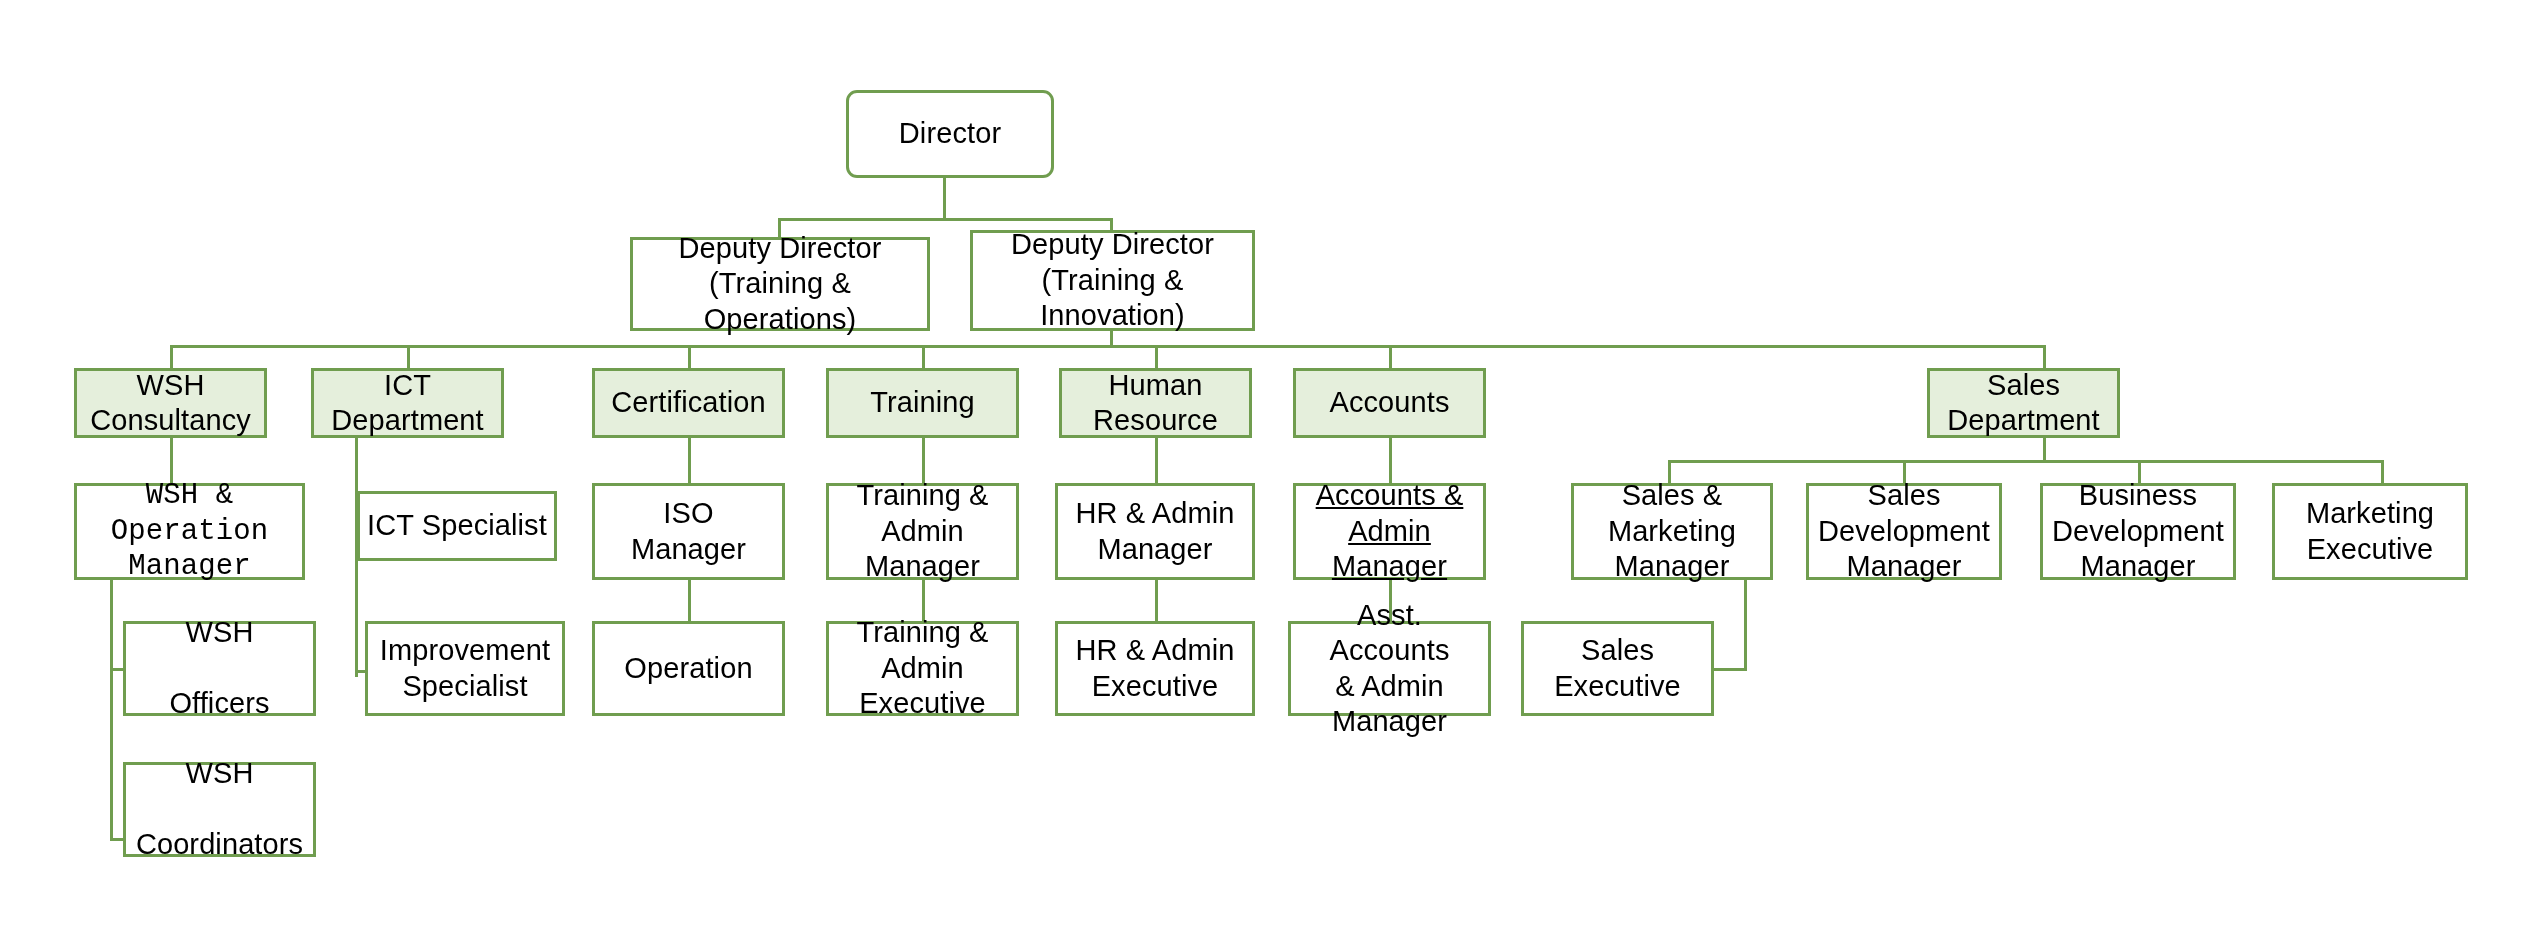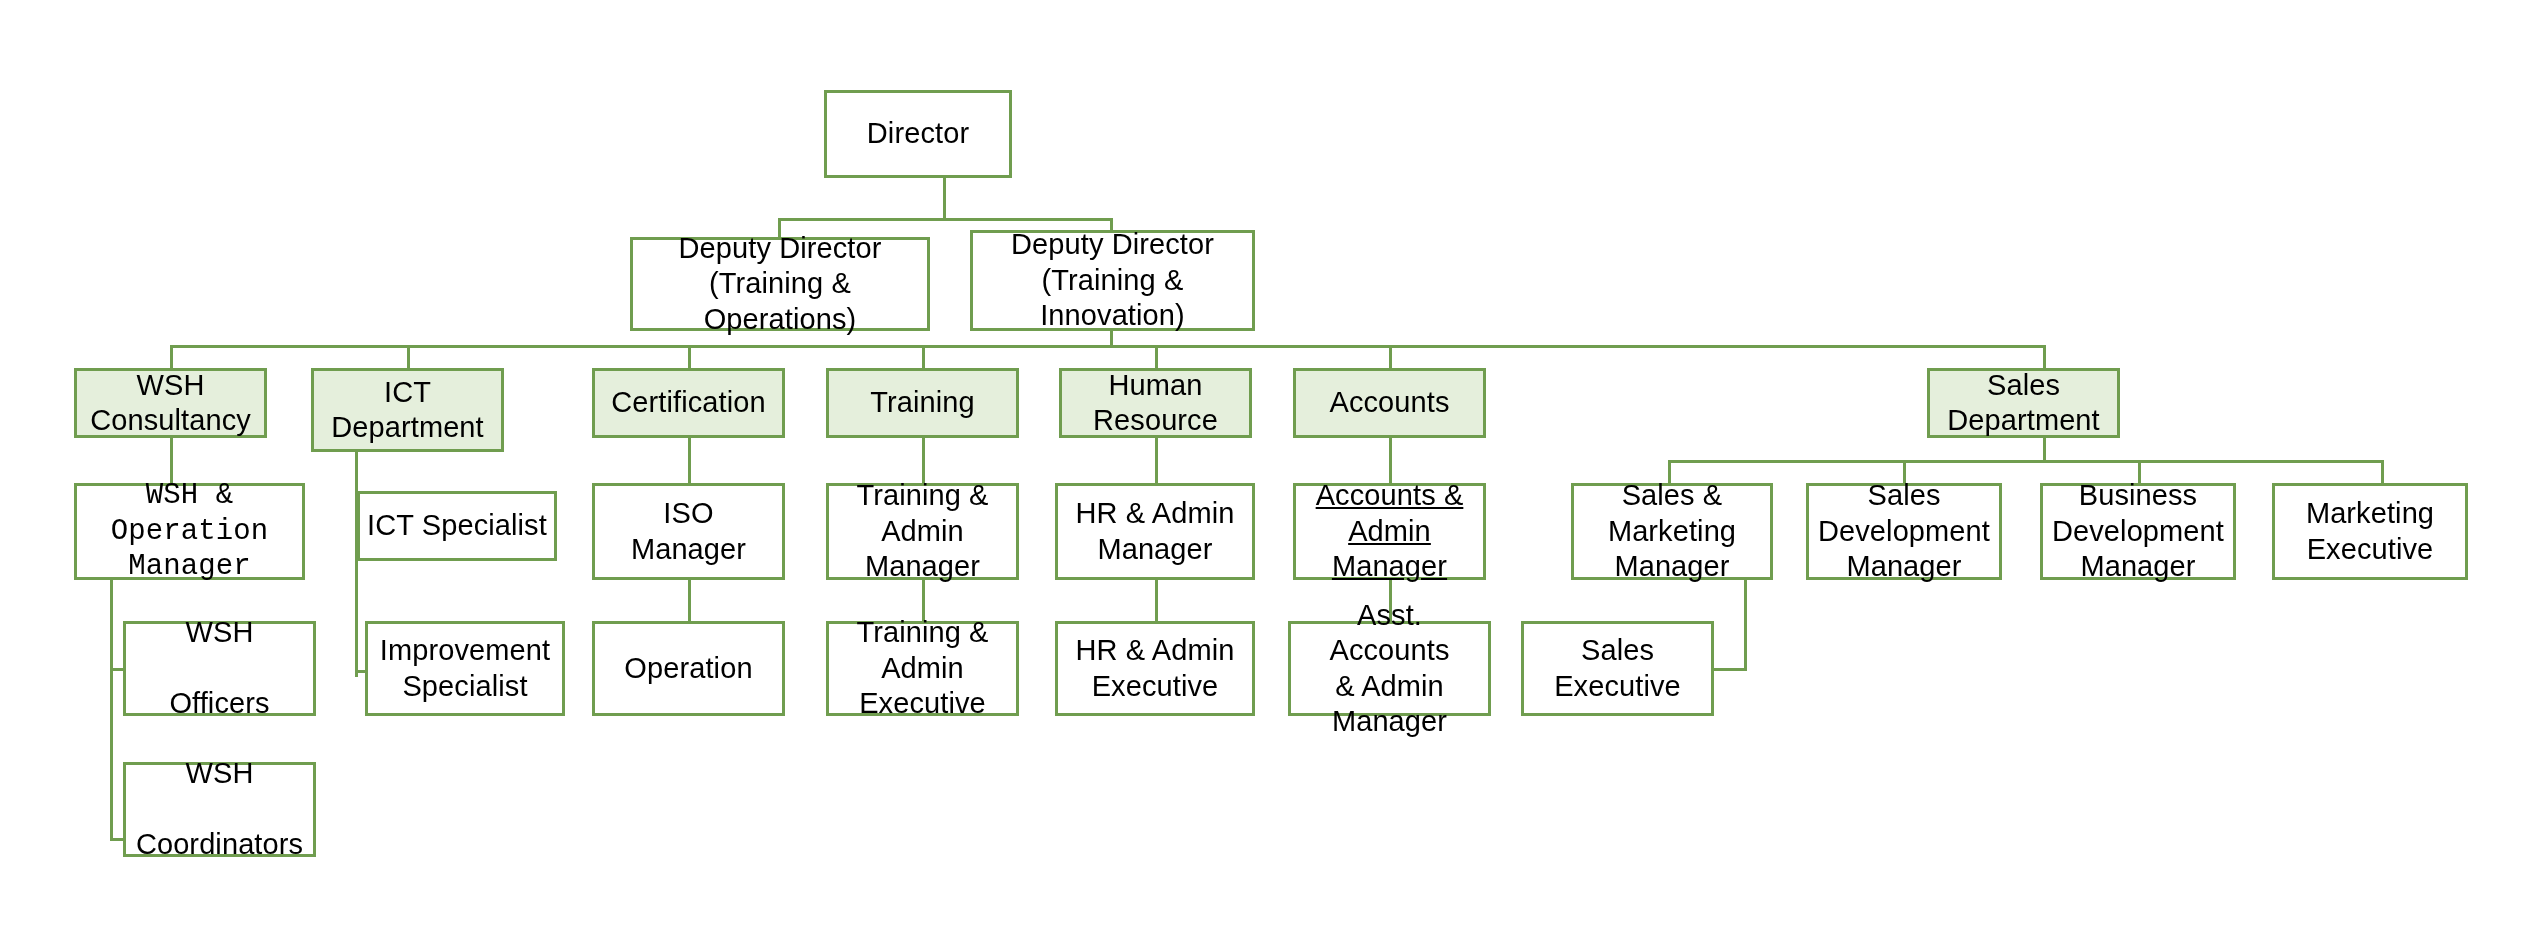--- a/index.html
+++ b/index.html
@@ -96,31 +96,31 @@
   <div class="ln h" style="left:1668px; top:460px; width:378px;"></div>
   <div class="ln v" style="left:1668px; top:460px; height:23px;"></div>
   <div class="ln v" style="left:1903px; top:460px; height:23px;"></div>
   <div class="ln h" style="left:2043px; top:460px; width:338px;"></div>
   <div class="ln v" style="left:2138px; top:460px; height:23px;"></div>
   <div class="ln v" style="left:2381px; top:460px; height:23px;"></div>
 
   <div class="ln v" style="left:1744px; top:580px; height:91px;"></div>
   <div class="ln h" style="left:1711px; top:668px; width:36px;"></div>
 
-  <div class="node" style="left:824px; top:90px; width:188px; height:88px;">Director</div>
+  <div class="node" style="left:846px; top:90px; width:208px; height:88px;border-radius:11px;">Director</div>
 
   <div class="node" style="left:630px; top:237px; width:300px; height:94px;">Deputy Director
 (Training &amp; Operations)</div>
   <div class="node" style="left:970px; top:230px; width:285px; height:101px;">Deputy Director
 (Training &amp;
 Innovation)</div>
 
   <div class="node dept" style="left:74px; top:368px; width:193px; height:70px;">WSH
 Consultancy</div>
-  <div class="node dept" style="left:311px; top:368px; width:193px; height:84px;">ICT
+  <div class="node dept" style="left:311px; top:368px; width:193px; height:70px;">ICT
 Department</div>
   <div class="node dept" style="left:592px; top:368px; width:193px; height:70px;">Certification</div>
   <div class="node dept" style="left:826px; top:368px; width:193px; height:70px;text-align:center;">Training</div>
   <div class="node dept" style="left:1059px; top:368px; width:193px; height:70px;">Human
 Resource</div>
   <div class="node dept" style="left:1293px; top:368px; width:193px; height:70px;">Accounts</div>
   <div class="node dept" style="left:1927px; top:368px; width:193px; height:70px;">Sales
 Department</div>
 
   <div class="node" style="left:74px; top:483px; width:231px; height:97px;font-family:Liberation Mono, monospace;">WSH &amp;

